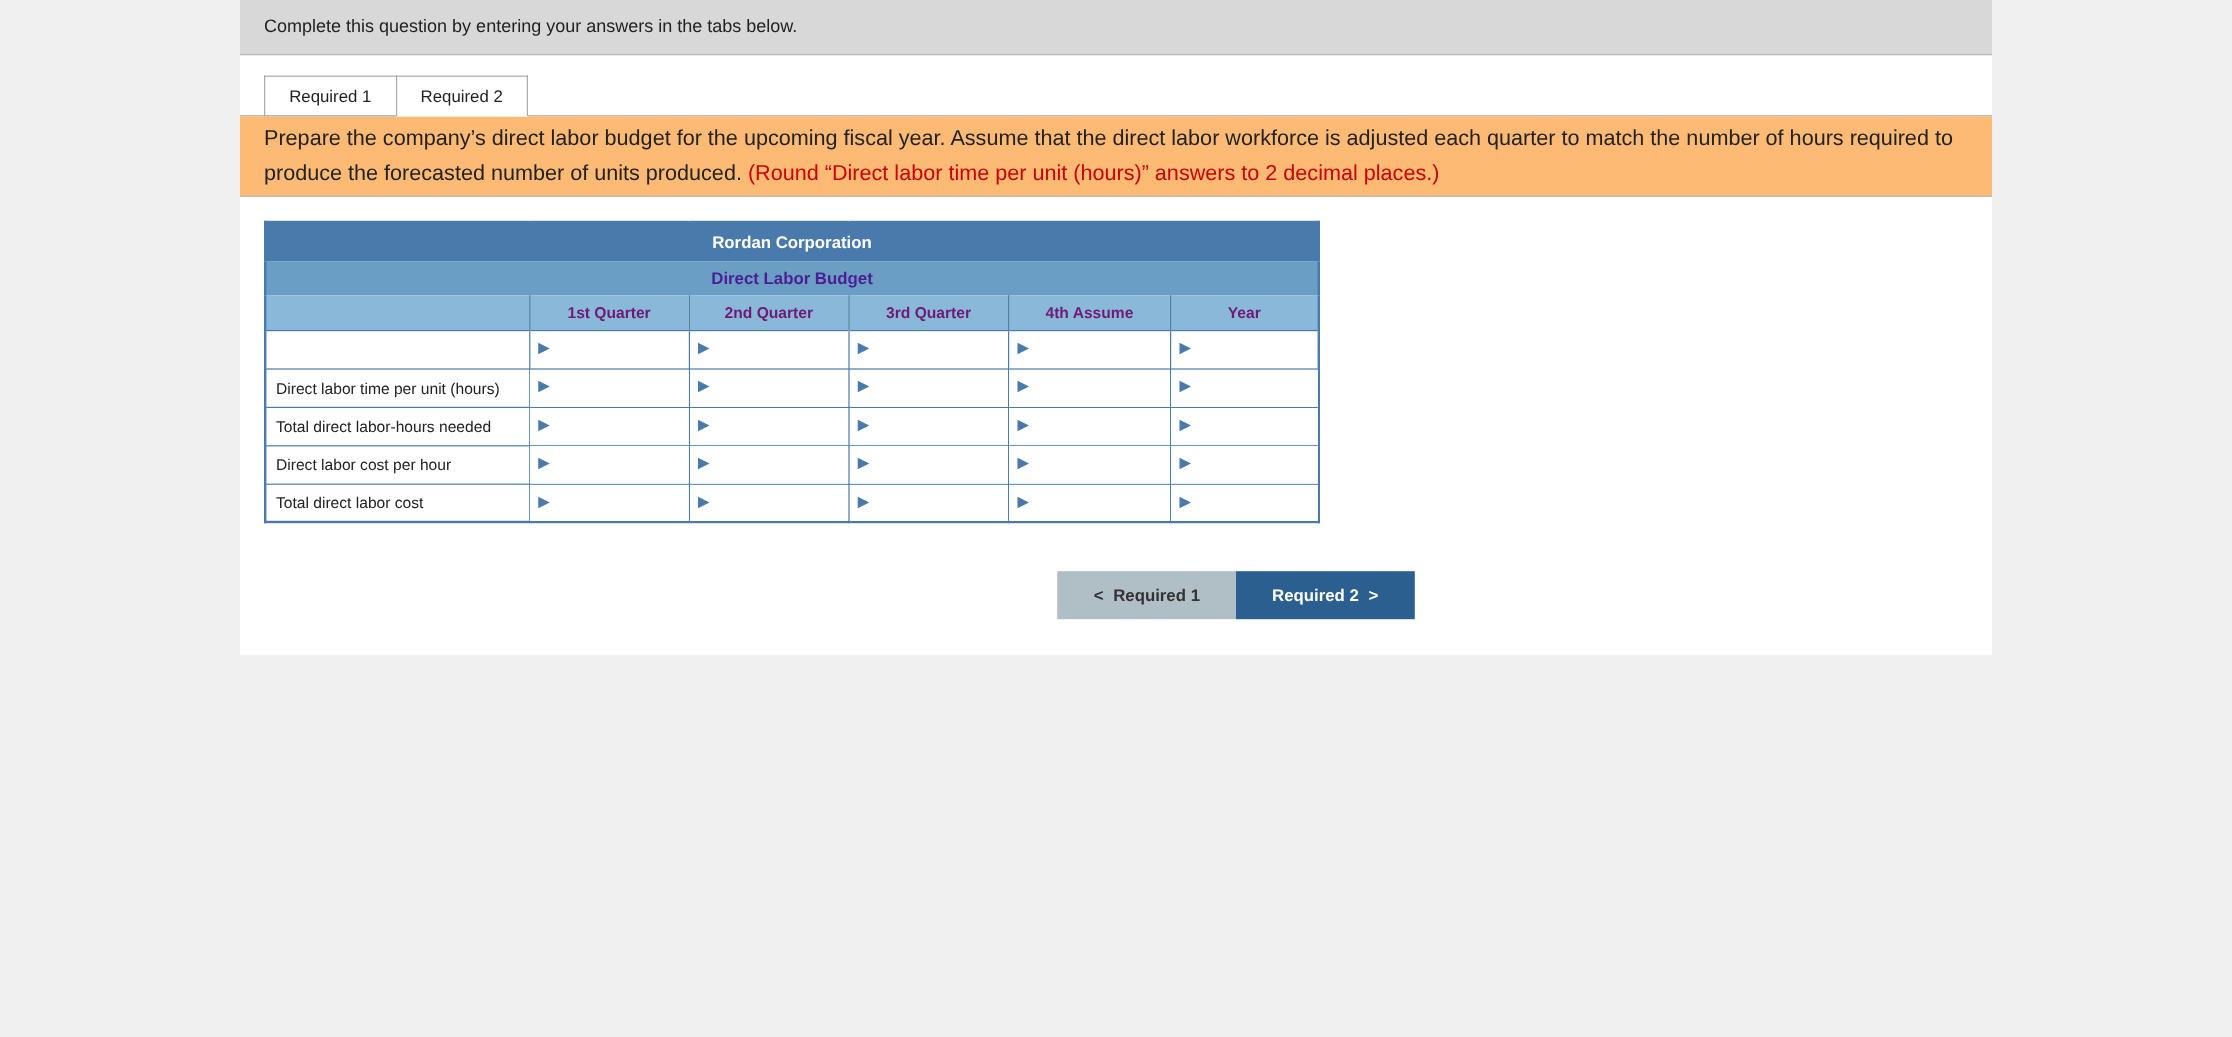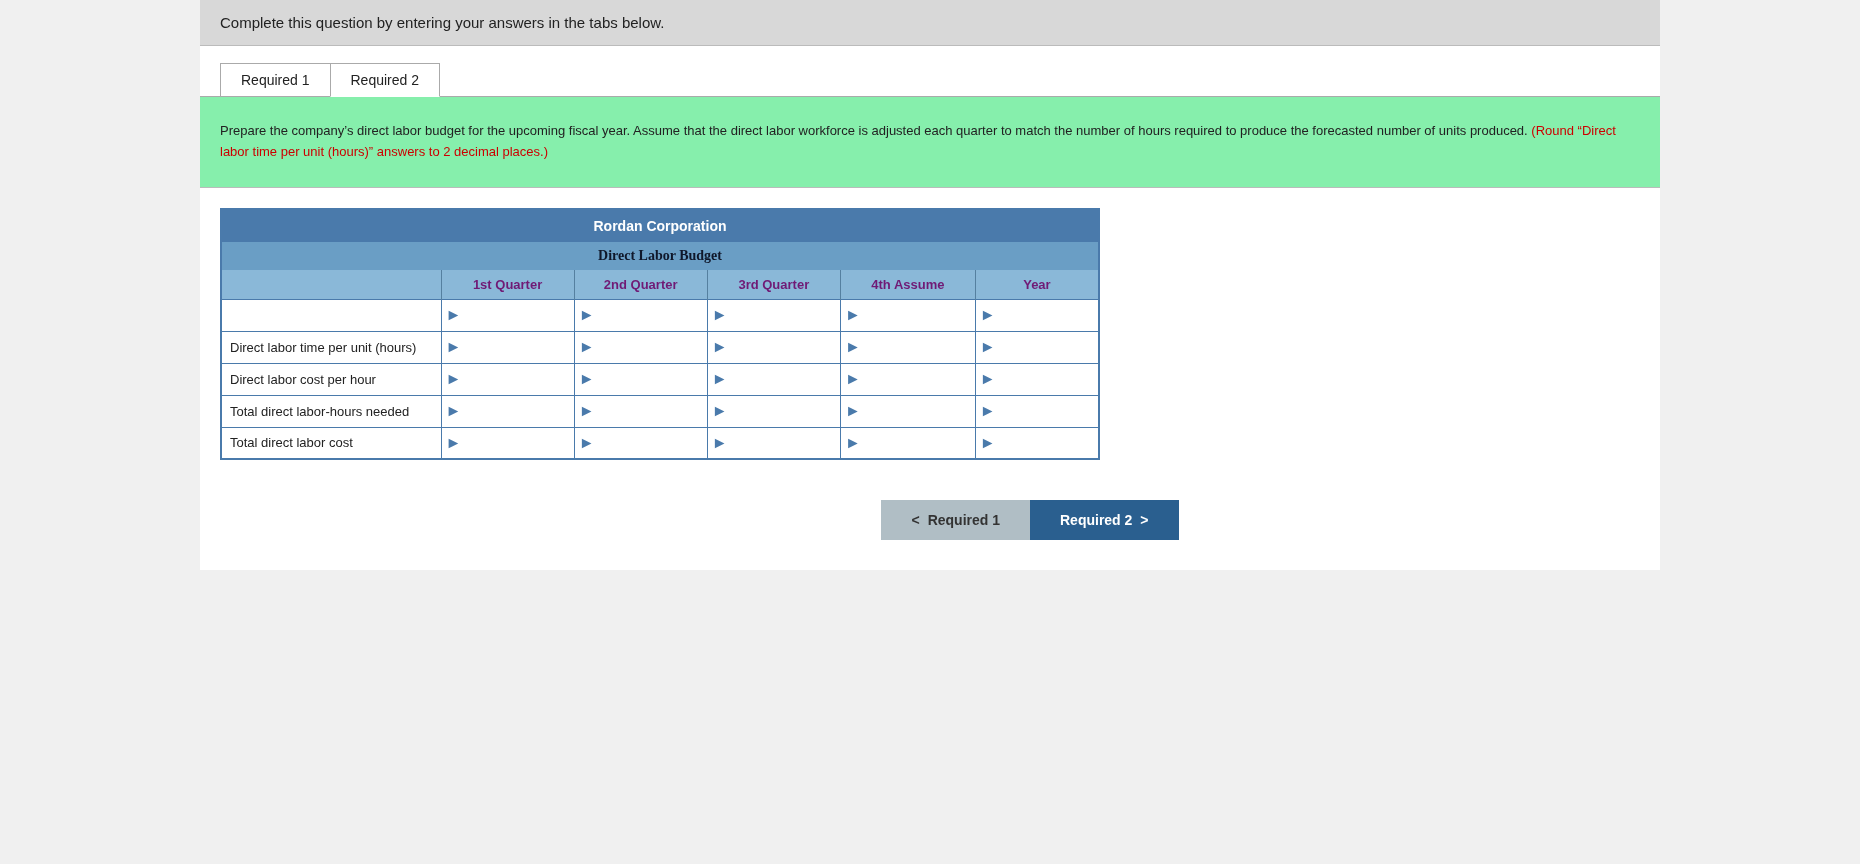--- a/index.html
+++ b/index.html
@@ -55,23 +55,23 @@
     }
 
     
     .content-area {
       border-top: 1px solid #aaa;
       padding: 0;
     }
 
     
     .description-box {
-      background: #86efac;
-      padding: 24px 20px;
-      font-size: 13px;
+      background: #fdba74;
+      padding: 4px 20px;
+      font-size: 18px;
       line-height: 1.6;
       border-bottom: 1px solid #bbb;
     }
 
     .description-box .red-text {
       color: #cc0000;
     }
 
     
     .table-section {
@@ -92,22 +92,21 @@
     .table-header-row-1 td {
       text-align: center;
       padding: 8px 10px;
       font-weight: bold;
       font-size: 14px;
       margin-left: 36px;
     }
 
     .table-header-row-2 {
       background: #6a9ec5;
-      color: #0f172a;
-      font-family: Liberation Serif, serif;
+      color: #4c1d95;
     }
 
     .table-header-row-2 td {
       text-align: center;
       padding: 6px 10px;
       font-weight: bold;
       font-size: 14px;
     }
 
     .table-header-row-3 {
@@ -317,55 +316,55 @@
           </td>
           <td class="input-cell">
             <div class="input-cell-inner">
               <span class="arrow-indicator">►</span>
               <input class="cell-input" type="text" style="">
             </div>
           </td>
         </tr>
 
         <tr class="data-row">
+          <td class="label-cell">Total direct labor-hours needed</td>
+          <td class="input-cell">
+            <div class="input-cell-inner">
+              <span class="arrow-indicator">►</span>
+              <input class="cell-input" type="text" style="">
+            </div>
+          </td>
+          <td class="input-cell">
+            <div class="input-cell-inner">
+              <span class="arrow-indicator">►</span>
+              <input class="cell-input" type="text" style="">
+            </div>
+          </td>
+          <td class="input-cell">
+            <div class="input-cell-inner">
+              <span class="arrow-indicator">►</span>
+              <input class="cell-input" type="text" style="">
+            </div>
+          </td>
+          <td class="input-cell">
+            <div class="input-cell-inner">
+              <span class="arrow-indicator">►</span>
+              <input class="cell-input" type="text" style="">
+            </div>
+          </td>
+          <td class="input-cell">
+            <div class="input-cell-inner">
+              <span class="arrow-indicator">►</span>
+              <input class="cell-input" type="text" style="">
+            </div>
+          </td>
+        </tr>
+
+        <tr class="data-row">
           <td class="label-cell">Direct labor cost per hour</td>
-          <td class="input-cell">
-            <div class="input-cell-inner">
-              <span class="arrow-indicator">►</span>
-              <input class="cell-input" type="text" style="">
-            </div>
-          </td>
-          <td class="input-cell">
-            <div class="input-cell-inner">
-              <span class="arrow-indicator">►</span>
-              <input class="cell-input" type="text" style="">
-            </div>
-          </td>
-          <td class="input-cell">
-            <div class="input-cell-inner">
-              <span class="arrow-indicator">►</span>
-              <input class="cell-input" type="text" style="">
-            </div>
-          </td>
-          <td class="input-cell">
-            <div class="input-cell-inner">
-              <span class="arrow-indicator">►</span>
-              <input class="cell-input" type="text" style="">
-            </div>
-          </td>
-          <td class="input-cell">
-            <div class="input-cell-inner">
-              <span class="arrow-indicator">►</span>
-              <input class="cell-input" type="text" style="">
-            </div>
-          </td>
-        </tr>
-
-        <tr class="data-row">
-          <td class="label-cell">Total direct labor-hours needed</td>
           <td class="input-cell">
             <div class="input-cell-inner">
               <span class="arrow-indicator">►</span>
               <input class="cell-input" type="text" style="">
             </div>
           </td>
           <td class="input-cell">
             <div class="input-cell-inner">
               <span class="arrow-indicator">►</span>
               <input class="cell-input" type="text" style="">

